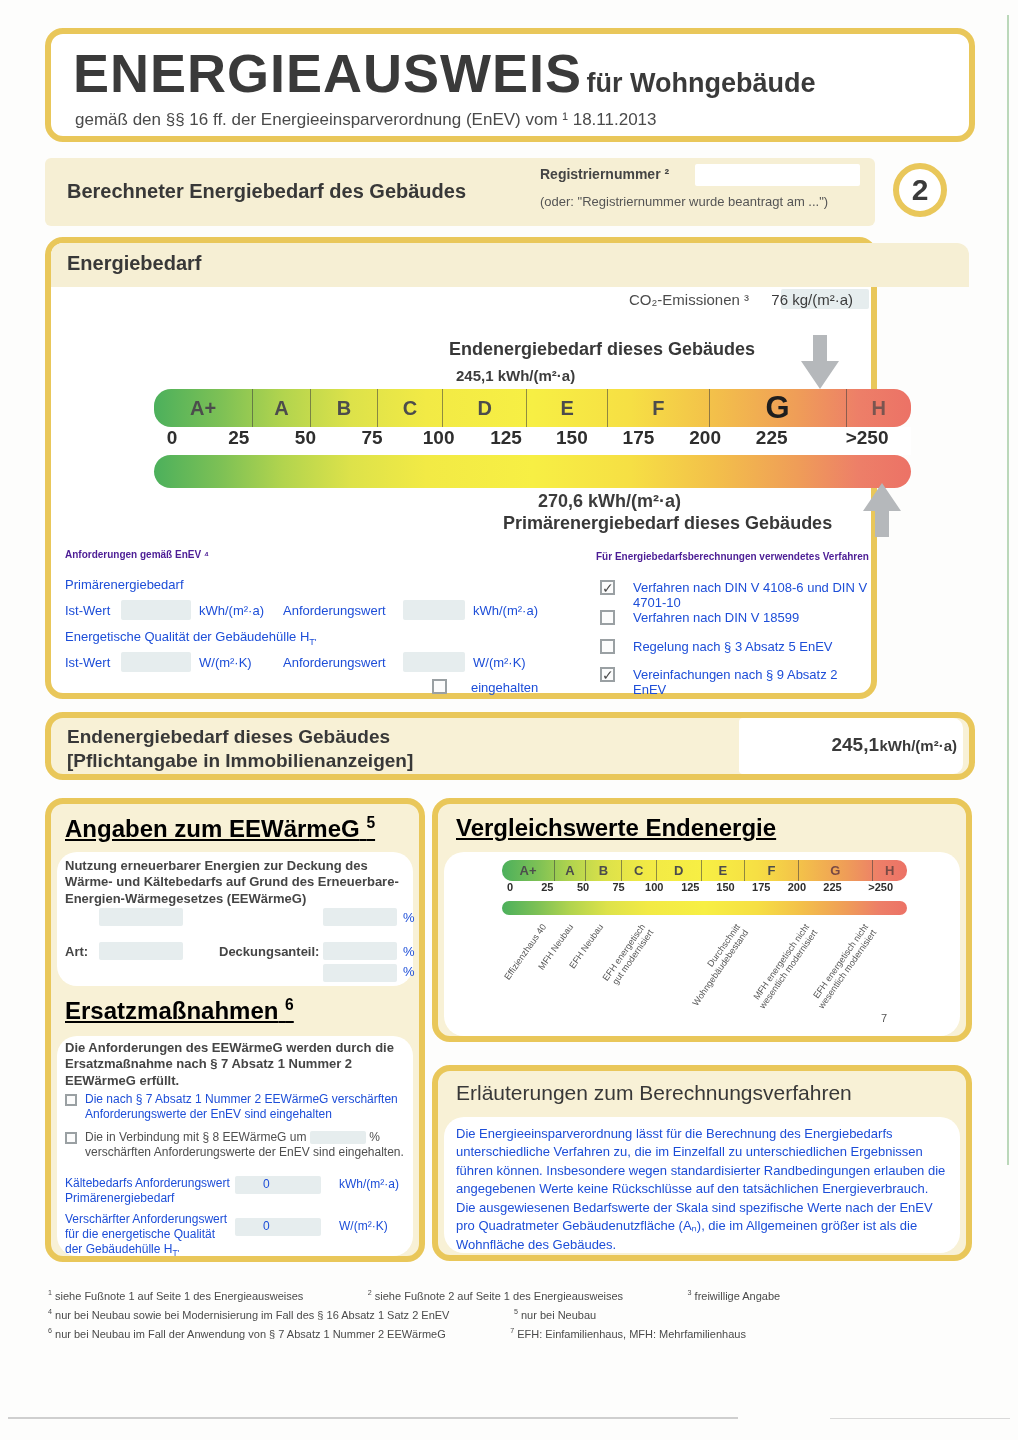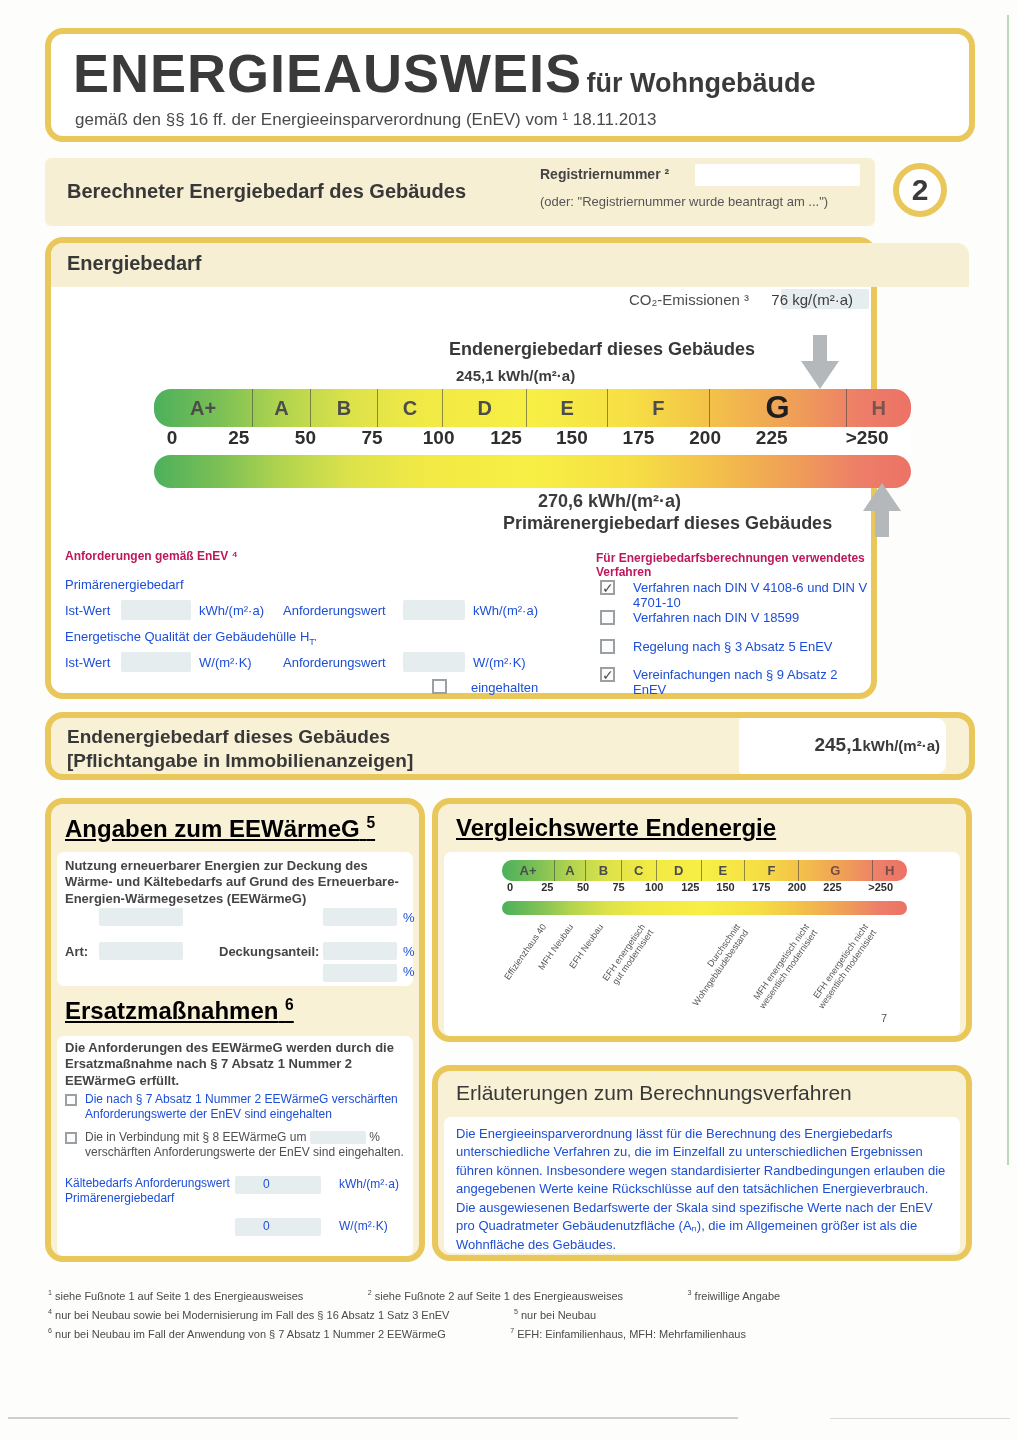--- a/index.html
+++ b/index.html
@@ -3,29 +3,29 @@
 <meta charset="utf-8">
 <style>
   html,body{margin:0;padding:0;background:#ffffff;}
   .page{position:relative;width:1018px;height:1440px;background:#fdfdfc;
         font-family:"Liberation Sans",sans-serif;color:#3c3c3c;overflow:hidden;}
   .abs{position:absolute;}
   
   .gbox{position:absolute;border:6px solid #e9c75a;border-radius:18px;background:#fff;box-sizing:border-box;}
   .cbox{position:absolute;border:6px solid #e9c75a;border-radius:18px;background:#f8f1d6;box-sizing:border-box;}
   .band{position:absolute;background:#f6efd4;}
-  .whitepanel{position:absolute;background:#fff;border-radius:7px;}
+  .whitepanel{position:absolute;background:#fff;border-radius:20px;}
   
   .h1{font-size:54px;font-weight:bold;color:#3a3a3a;letter-spacing:1px;}
   .h1b{font-size:27px;font-weight:bold;color:#3a3a3a;}
   .sub{font-size:17px;color:#4a4a4a;}
   .h2{font-size:20px;font-weight:bold;color:#383838;}
   .h3{font-size:24px;font-weight:bold;color:#000000;text-decoration:underline;}
   .h3s{font-size:21px;font-weight:normal;color:#383838;}
-  .smallbold{font-size:12px;font-weight:bold;color:#be185d;}
+  .smallbold{font-size:10px;font-weight:bold;color:#4c1d95;}
   .txt{font-size:13px;color:#1d4ed8;}
   .txtb{font-size:13px;font-weight:bold;color:#454545;}
   
   .gf{position:absolute;background:#e6edee;height:20px;border-radius:2px;}
   .gfi{display:inline-block;background:#e6edee;height:16px;width:70px;border-radius:2px;vertical-align:middle;}
   
   .cb{position:absolute;width:15px;height:15px;border:2px solid #9aa0a3;background:#fcfcfc;
       font-size:14px;line-height:13px;text-align:center;color:#4a4a4a;box-sizing:border-box;}
   
   .scale-letters{position:absolute;display:flex;border-radius:17px;overflow:hidden;
@@ -149,21 +149,21 @@
     <div class="abs txt" style="left:582px;top:396px;">Regelung nach § 3 Absatz 5 EnEV</div>
     <div class="cb" style="left:549px;top:424px;">✓</div>
     <div class="abs txt" style="left:582px;top:424px;">Vereinfachungen nach § 9 Absatz 2 EnEV</div>
   </div>
 
   <div class="cbox" style="left:45px;top:712px;width:930px;height:68px;">
     <div class="abs" style="left:16px;top:7px;font-size:19px;font-weight:bold;color:#383838;line-height:1.25;">
       <div>Endenergiebedarf dieses Gebäudes</div>
       <div>[Pflichtangabe in Immobilienanzeigen]</div>
     </div>
-    <div class="abs" style="left:688px;top:0px;width:207px;height:56px;background:#fff;border-radius:4px 10px 10px 4px;">
+    <div class="abs" style="left:688px;top:0px;width:224px;height:56px;background:#fff;border-radius:4px 10px 10px 4px;">
       <span class="abs" style="right:84px;top:16px;font-size:19px;font-weight:bold;color:#3a3a3a;">245,1</span>
       <span class="abs" style="right:6px;top:19px;font-size:15px;font-weight:bold;color:#3a3a3a;">kWh/(m²·a)</span>
     </div>
   </div>
 
   <div class="cbox" style="left:45px;top:798px;width:380px;height:464px;">
     <div class="abs h3" style="left:14px;top:10px;"><span>Angaben zum EEWärmeG</span> <sup>5</sup></div>
     <div class="whitepanel" style="left:6px;top:48px;width:356px;height:134px;">
       <div class="abs txtb" style="left:8px;top:6px;width:345px;line-height:1.25;">Nutzung erneuerbarer Energien zur Deckung des Wärme- und Kältebedarfs auf Grund des Erneuerbare-Energien-Wärmegesetzes (EEWärmeG)</div>
       <div class="gf" style="left:42px;top:56px;width:84px;height:18px;"></div>
@@ -185,20 +185,21 @@
       <div class="cb" style="left:8px;top:58px;width:12px;height:12px;font-size:11px;line-height:10px;"></div>
       <div class="abs txt" style="left:28px;top:56px;width:322px;font-size:12px;line-height:1.25;">Die nach § 7 Absatz 1 Nummer 2 EEWärmeG verschärften Anforderungswerte der EnEV sind eingehalten</div>
       <div class="cb" style="left:8px;top:96px;width:12px;height:12px;font-size:11px;line-height:10px;"></div>
       <div class="abs" style="left:28px;top:94px;width:322px;font-size:12px;line-height:1.25;color:#4f4f4f;">
         <span>Die in Verbindung mit § 8 EEWärmeG um</span> <span class="gfi" style="width:56px;height:13px;"></span> <span>%</span> <span>verschärften Anforderungswerte der EnEV sind eingehalten.</span>
       </div>
       <div class="abs txt" style="left:8px;top:140px;width:165px;font-size:12px;line-height:1.25;">Kältebedarfs Anforderungswert Primärenergiebedarf</div>
       <div class="gf" style="left:178px;top:140px;width:86px;height:18px;"></div>
       <div class="abs txt" style="left:206px;top:141px;font-size:12px;">0</div>
       <div class="abs txt" style="left:282px;top:141px;font-size:12px;">kWh/(m²·a)</div>
+      <div class="abs txt" style="left:8px;top:176px;width:165px;font-size:12px;line-height:1.25;"><span>Verschärfter Anforderungswert für die energetische Qualität der Gebäudehülle H</span><sub style="font-size:70%;">T'</sub></div>
       <div class="gf" style="left:178px;top:182px;width:86px;height:18px;"></div>
       <div class="abs txt" style="left:206px;top:183px;font-size:12px;">0</div>
       <div class="abs txt" style="left:282px;top:183px;font-size:12px;">W/(m²·K)</div>
     </div>
   </div>
 
   <div class="cbox" style="left:432px;top:798px;width:540px;height:244px;">
     <div class="abs h3" style="left:18px;top:10px;">Vergleichswerte Endenergie</div>
     <div class="whitepanel" style="left:6px;top:48px;width:516px;height:184px;">
       <div>
@@ -248,21 +249,21 @@
     <div class="abs h3s" style="left:18px;top:10px;">Erläuterungen zum Berechnungsverfahren</div>
     <div class="whitepanel" style="left:6px;top:46px;width:516px;height:136px;">
       <div class="abs txt" style="left:12px;top:8px;width:494px;font-size:13px;line-height:1.42;">Die Energieeinsparverordnung lässt für die Berechnung des Energiebedarfs unterschiedliche Verfahren zu, die im Einzelfall zu unterschiedlichen Ergebnissen führen können. Insbesondere wegen standardisierter Randbedingungen erlauben die angegebenen Werte keine Rückschlüsse auf den tatsächlichen Energieverbrauch. Die ausgewiesenen Bedarfswerte der Skala sind spezifische Werte nach der EnEV pro Quadratmeter Gebäudenutzfläche (Aₙ), die im Allgemeinen größer ist als die Wohnfläche des Gebäudes.</div>
     </div>
   </div>
 
   <div class="abs" style="left:48px;top:1286px;width:930px;">
     <span class="fn"><sup>1</sup> <span>siehe Fußnote 1 auf Seite 1 des Energieausweises</span></span>
     <span class="fn"><sup>2</sup> <span>siehe Fußnote 2 auf Seite 1 des Energieausweises</span></span>
     <span class="fn"><sup>3</sup> <span>freiwillige Angabe</span></span>
-    <span class="fn"><sup>4</sup> <span>nur bei Neubau sowie bei Modernisierung im Fall des § 16 Absatz 1 Satz 3 EnEV</span></span>
+    <span class="fn"><sup>4</sup> <span>nur bei Neubau sowie bei Modernisierung im Fall des § 16 Absatz 1 Satz 2 EnEV</span></span>
     <span class="fn"><sup>5</sup> <span>nur bei Neubau</span></span>
     <span class="fn"><sup>6</sup> <span>nur bei Neubau im Fall der Anwendung von § 7 Absatz 1 Nummer 2 EEWärmeG</span></span>
     <span class="fn"><sup>7</sup> <span>EFH: Einfamilienhaus, MFH: Mehrfamilienhaus</span></span>
   </div>
 
   <div class="abs" style="left:8px;top:1417px;width:730px;height:2px;background:#a9a9a9;opacity:.55;"></div>
   <div class="abs" style="left:830px;top:1418px;width:180px;height:1px;background:#d9d9d9;"></div>
   <div class="abs" style="left:1007px;top:15px;width:2px;height:1150px;background:#9ec79e;opacity:.7;"></div>
 
 </div>

